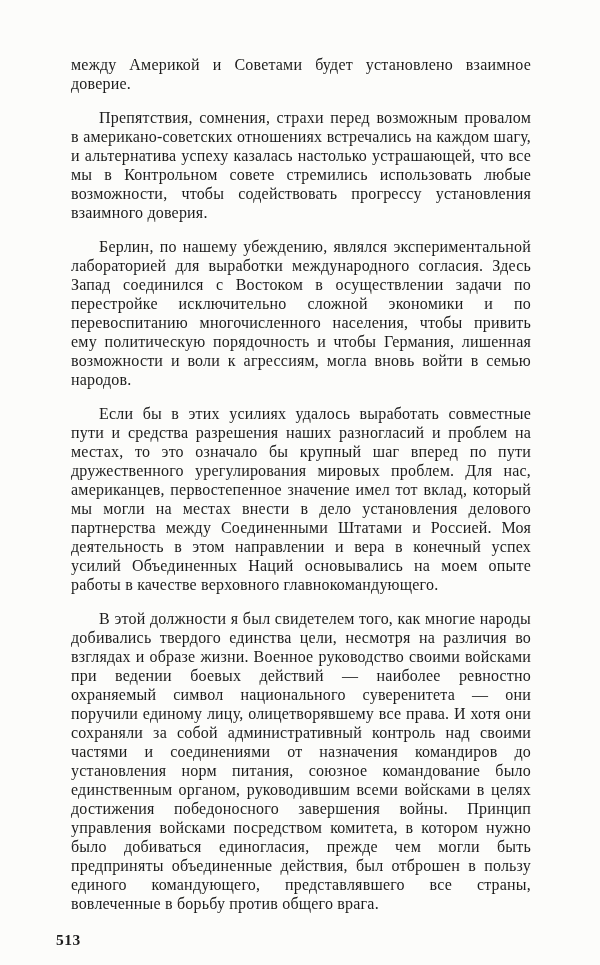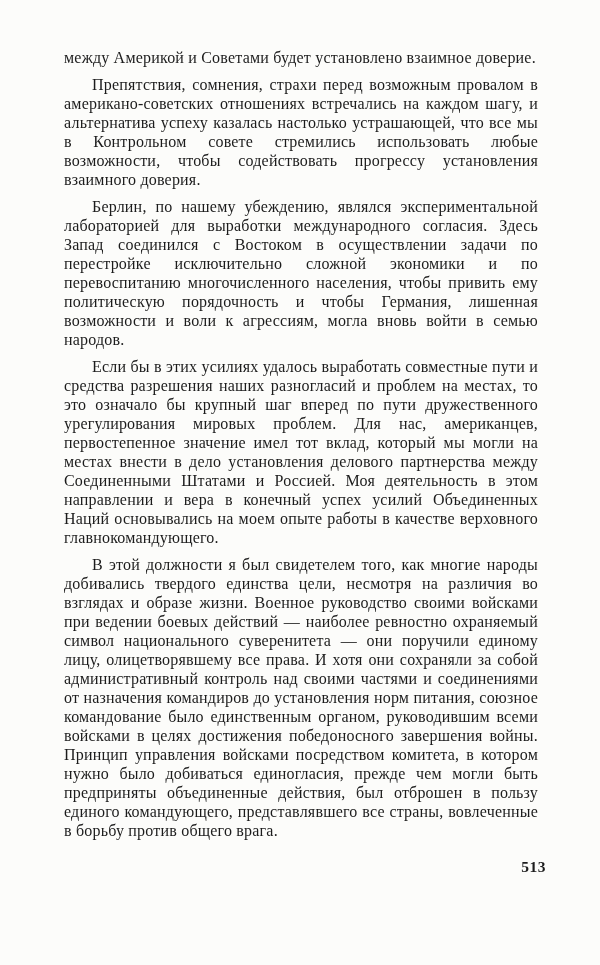--- a/index.html
+++ b/index.html
@@ -18,35 +18,34 @@
     font-family: "Liberation Serif", "DejaVu Serif", serif;
     color: #1c1c1c;
   }
   .text-block {
     position: absolute;
     top: 40px;
     left: 56px;
     width: 490px;
   }
   .para {
-    margin: 8px;
+    margin: 15px;
     font-size: 16px;
     line-height: 19px;
     text-align: justify;
     text-indent: 28px;
     letter-spacing: 0.2px;
   }
   .para.no-indent {
     text-indent: 0;
   }
   .page-number {
     margin-top: 18px;
     font-size: 15.5px;
     font-weight: bold;
-    text-align: right;
     letter-spacing: 0.5px;
   }
 </style>
 </head>
 <body>
 
 <div class="book-page">
   <div class="text-block">
     <p class="para no-indent">между Америкой и Советами будет установлено взаимное доверие.</p>
     <p class="para">Препятствия, сомнения, страхи перед возможным провалом в американо-советских отношениях встречались на каждом шагу, и альтернатива успеху казалась настолько устрашающей, что все мы в Контрольном совете стремились использовать любые возможности, чтобы содействовать прогрессу установления взаимного доверия.</p>

